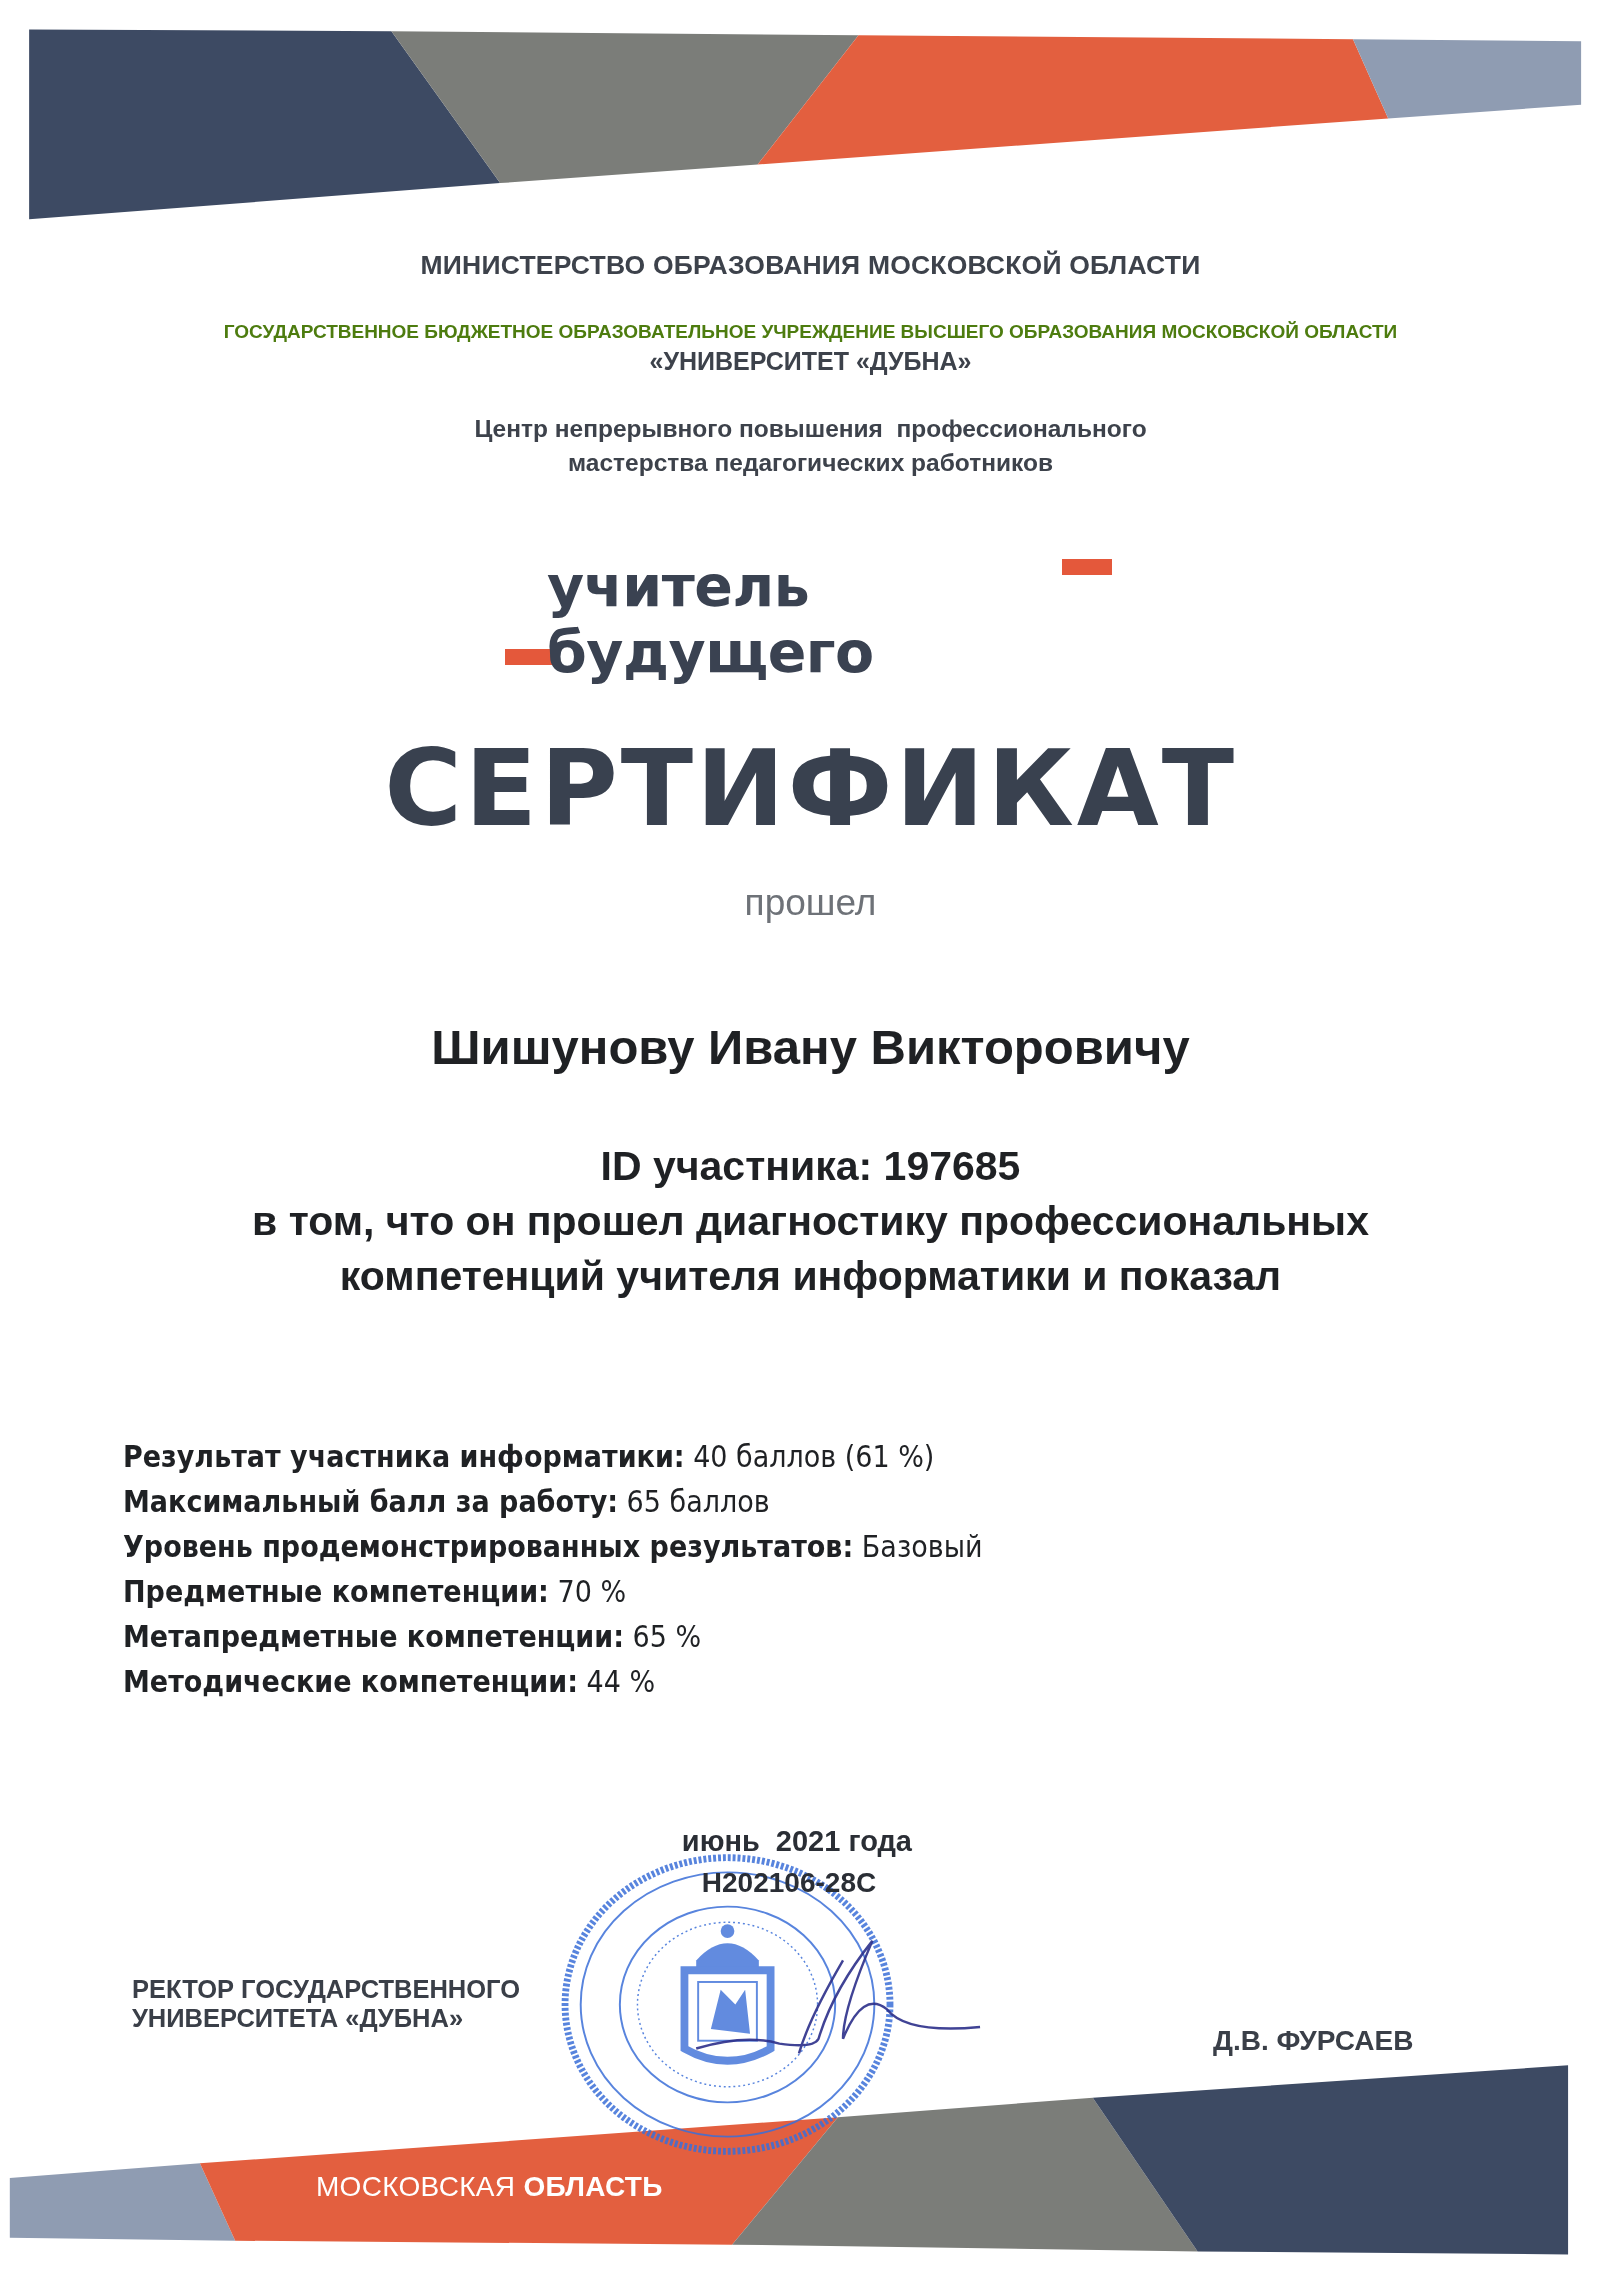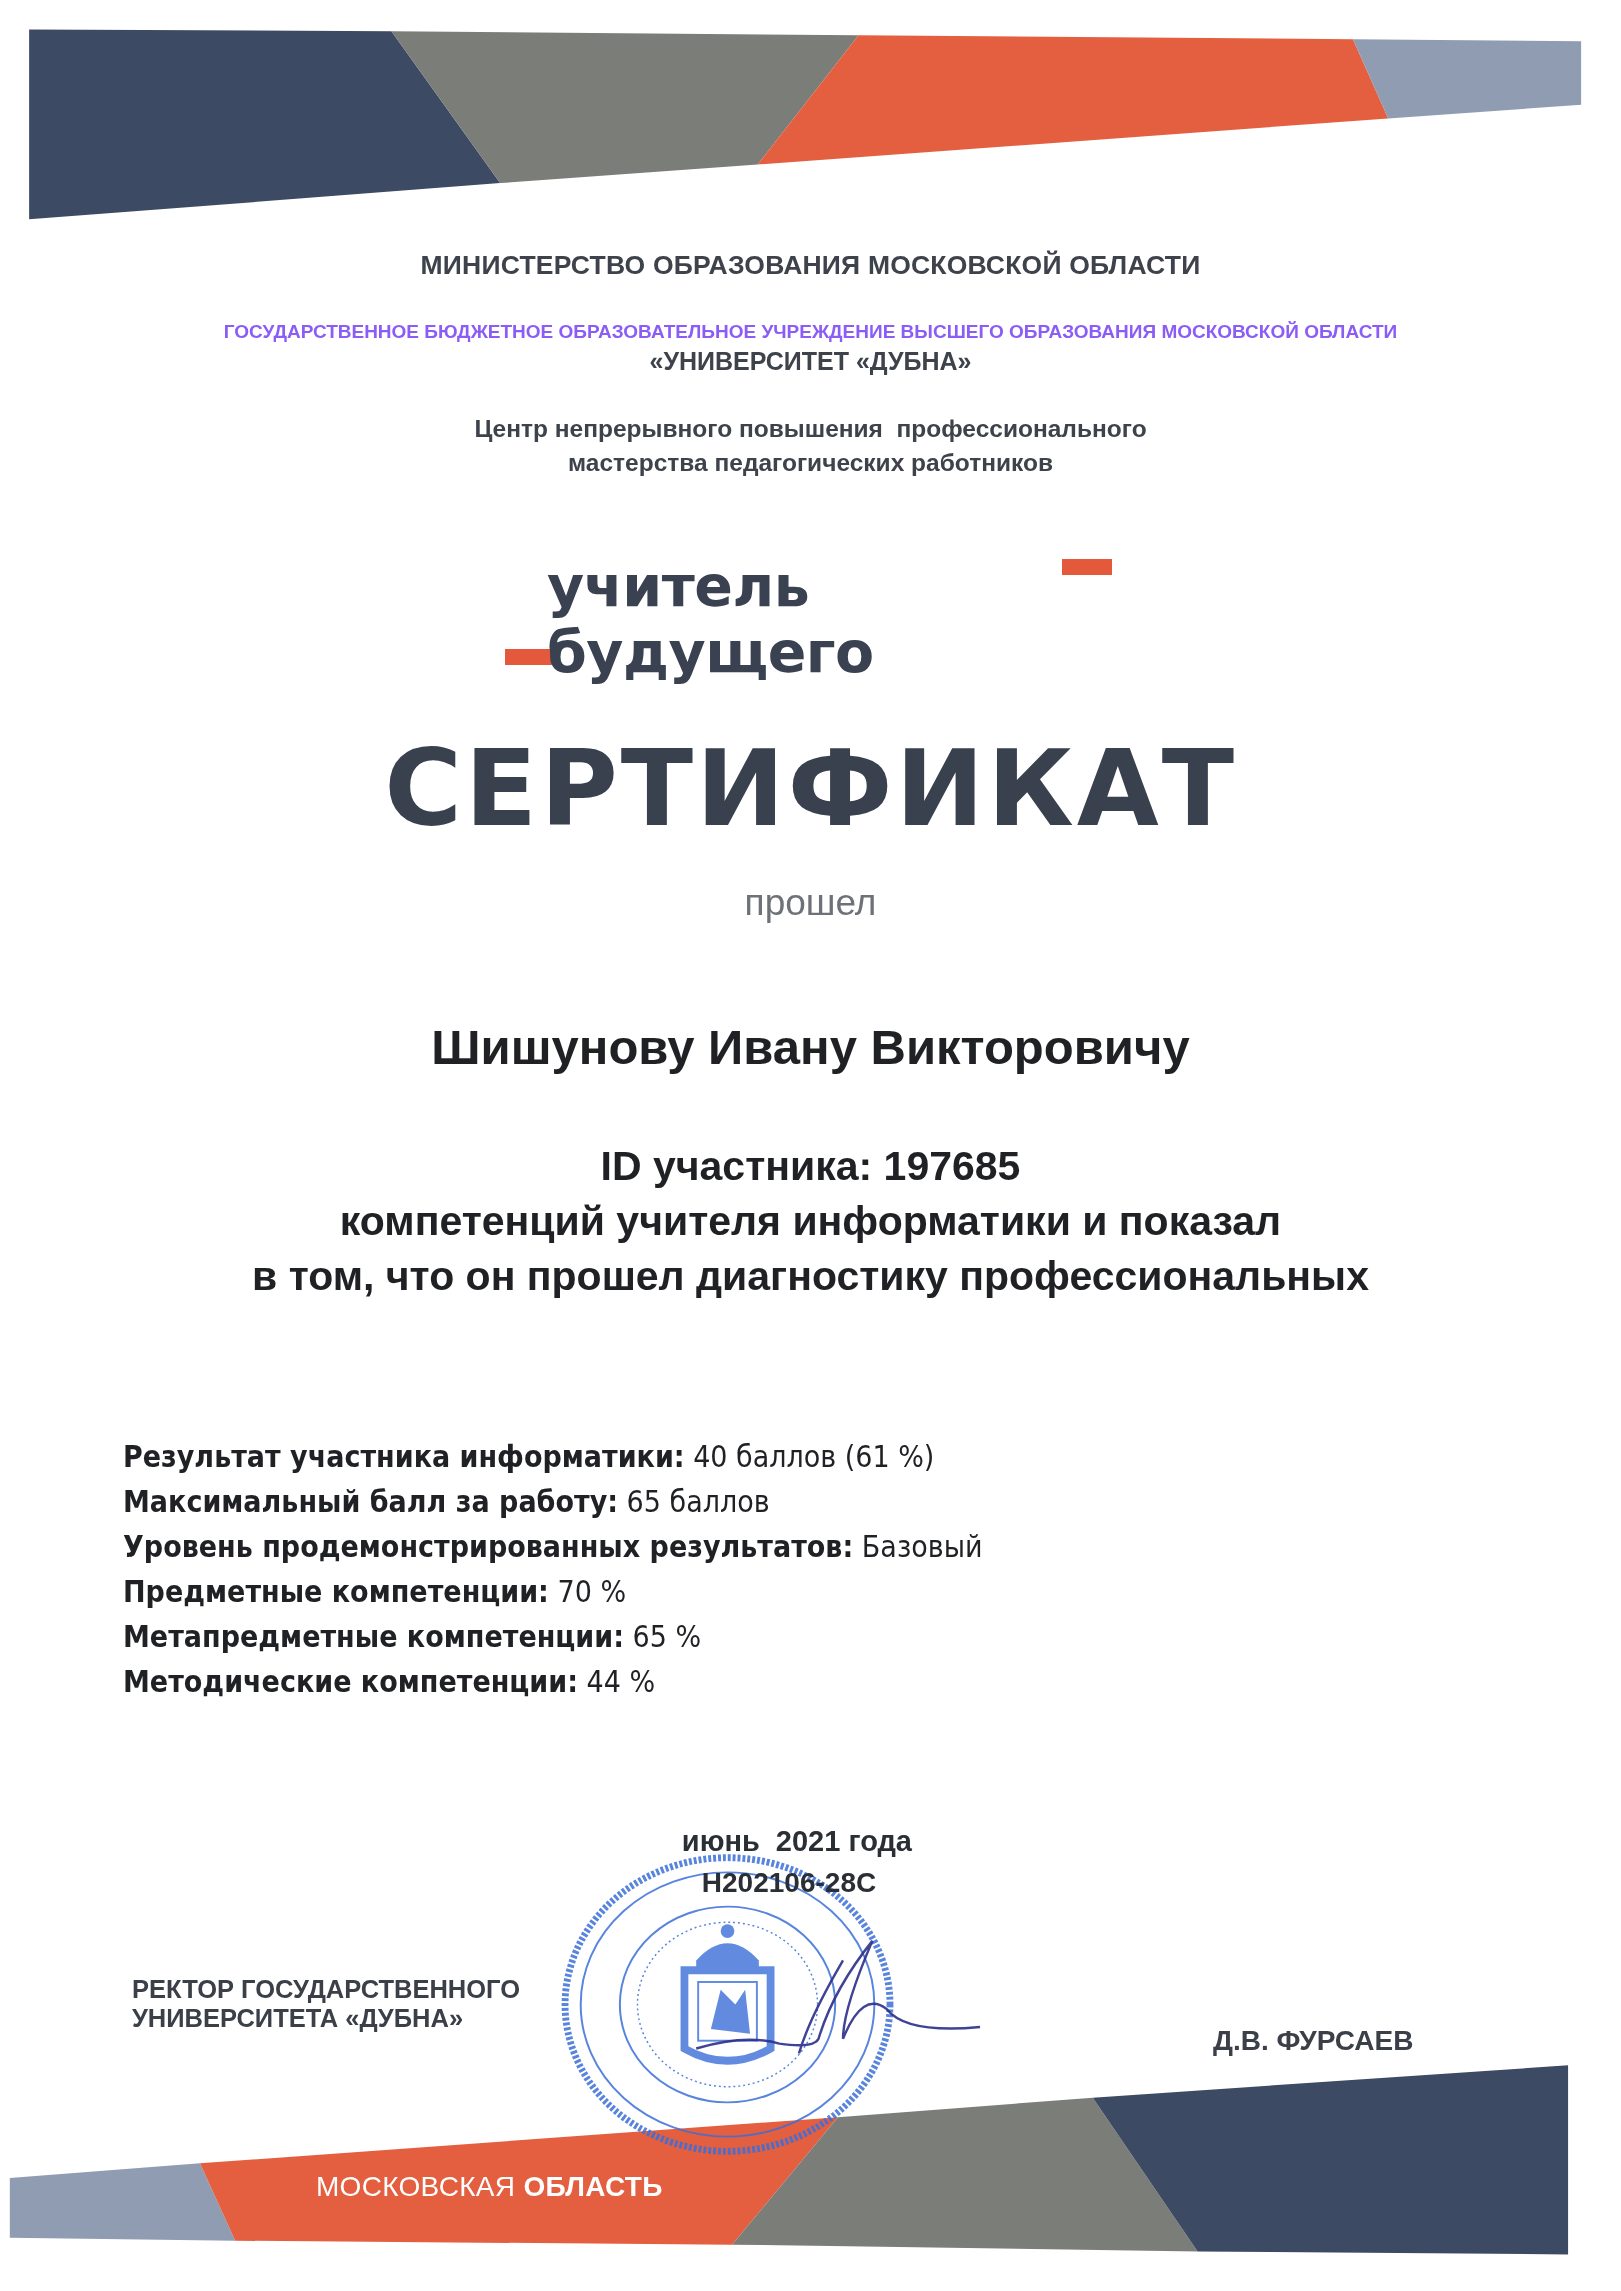--- a/index.html
+++ b/index.html
@@ -2,21 +2,21 @@
 <html><head>
 <meta charset="utf-8">
 <style>
   html, body { margin: 0; padding: 0; background: #ffffff; }
   body { width: 1621px; height: 2292px; position: relative; overflow: hidden;
          font-family: "Liberation Sans", sans-serif; color: #3b3f47; }
   .abs { position: absolute; }
   .center { left: 0; width: 1621px; text-align: center; }
   svg.banner { position: absolute; left: 0; top: 0; }
   .hdr1 { top: 250px; font-size: 26.5px; font-weight: bold; color: #3d424b; letter-spacing: 0.2px; }
-  .hdr2 { top: 321px; font-size: 19px; font-weight: bold; color: #8b5cf6; }
+  .hdr2 { top: 321px; font-size: 19px; font-weight: bold; color: #4d7c0f; }
   .hdr3 { top: 347px; font-size: 25px; font-weight: bold; color: #3d424b; }
   .hdr4 { top: 412px; font-size: 24.5px; font-weight: bold; color: #3d424b; line-height: 34px; }
   .logo-text { left: 547px; top: 553px; font-size: 57px; font-weight: bold; color: #3a4251; letter-spacing: -0.5px; font-family: "DejaVu Sans", sans-serif; }
   .dash { background: #e4583b; height: 15.7px; }
   .title { top: 727px; font-size: 106px; font-weight: bold; color: #39414f; letter-spacing: 2.9px; font-family: "DejaVu Sans", sans-serif; }
   .issued { top: 882px; font-size: 37px; color: #6e7278; }
   .name { top: 1019px; font-size: 49px; font-weight: bold; color: #1f2124; }
   .body-text { top: 1139px; font-size: 41px; font-weight: bold; color: #1f2124; line-height: 55px; }
   .results { left: 123px; top: 1434px; font-size: 30px; line-height: 45px; color: #1f2124; font-family: "DejaVu Sans Condensed", "DejaVu Sans", sans-serif; }
   .results .row { white-space: nowrap; }
@@ -56,22 +56,22 @@
 <div class="abs center title">СЕРТИФИКАТ</div>
 <div class="abs center issued">прошел</div>
 
 <div class="abs center name">Шишунову Ивану Викторовичу</div>
 
 <div class="abs center body-text">
   <div>
     <span>ID участника:</span>
     <span>197685</span>
   </div>
+  <div>в том, что он прошел диагностику профессиональных</div>
   <div>компетенций учителя информатики и показал</div>
-  <div>в том, что он прошел диагностику профессиональных</div>
 </div>
 
 <div class="abs results">
   <div class="row"><b>Результат участника информатики:</b> <span>40 баллов (61 %)</span></div>
   <div class="row"><b>Максимальный балл за работу:</b> <span>65 баллов</span></div>
   <div class="row"><b>Уровень продемонстрированных результатов:</b> <span>Базовый</span></div>
   <div class="row"><b>Предметные компетенции:</b> <span>70 %</span></div>
   <div class="row"><b>Метапредметные компетенции:</b> <span>65 %</span></div>
   <div class="row"><b>Методические компетенции:</b> <span>44 %</span></div>
 </div>

